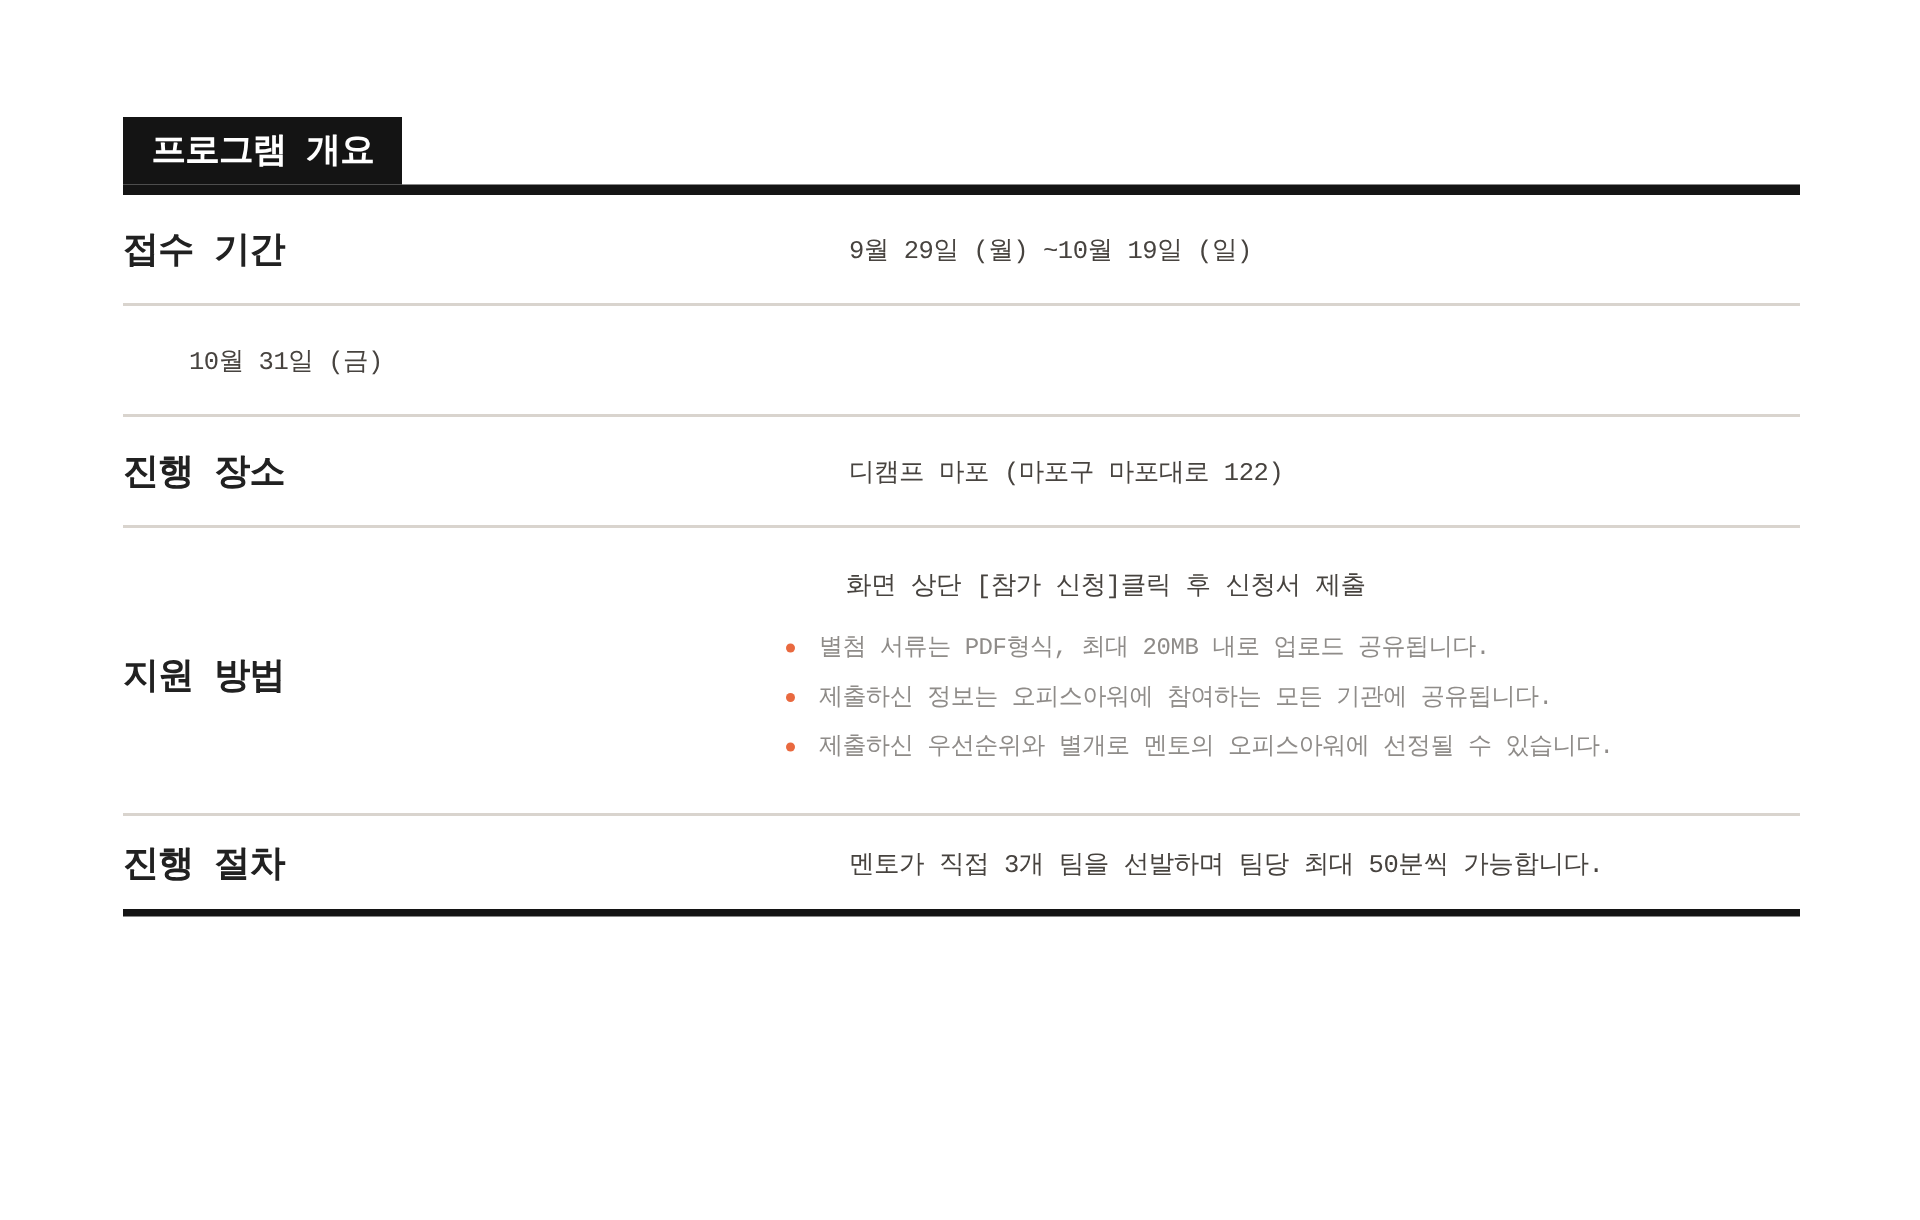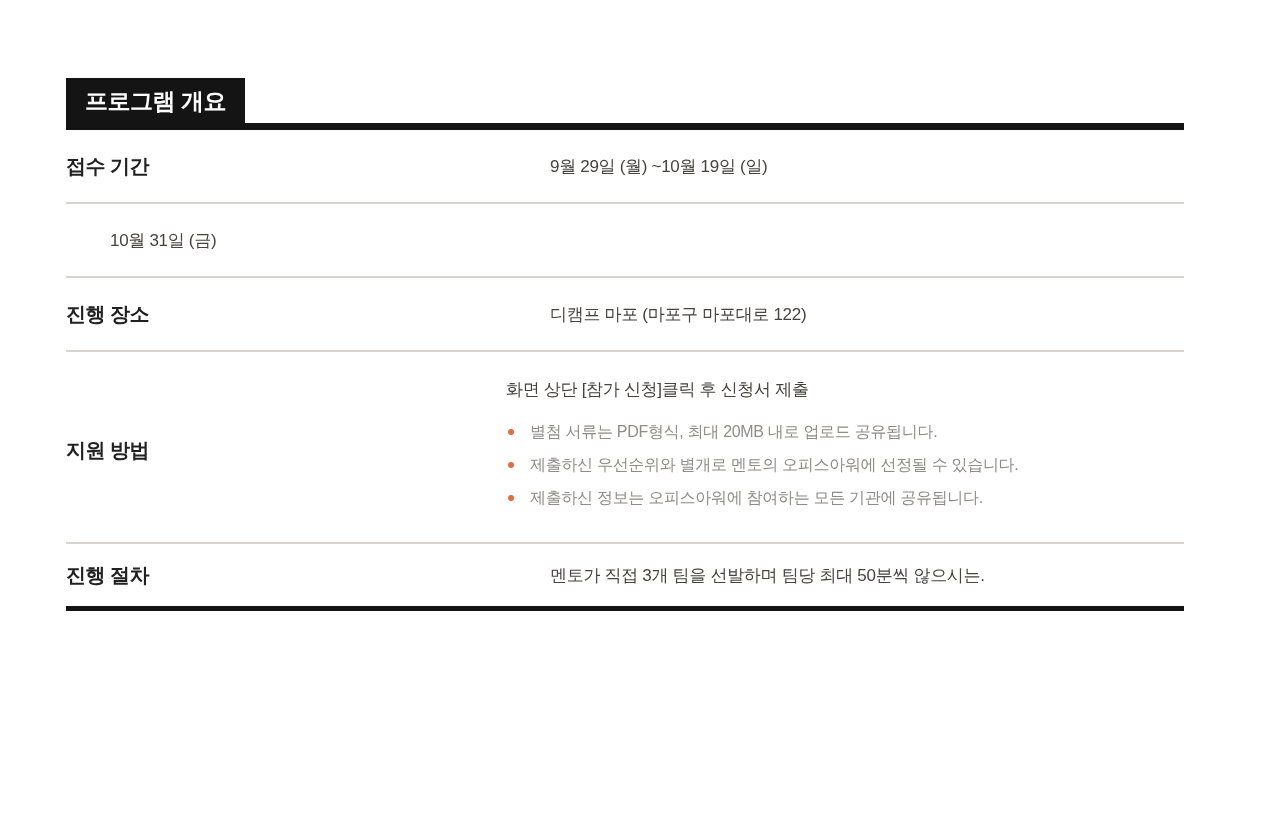--- a/index.html
+++ b/index.html
@@ -8,21 +8,21 @@
     --value:#47433f;
     --muted:#8f8c89;
     --accent:#e9693f;
     --sep:#d9d4ce;
     --bg:#ffffff;
   }
   *{margin:0;padding:0;box-sizing:border-box;}
   html,body{width:1280px;height:813px;background:var(--bg);overflow:hidden;}
   body{font-family:"Liberation Sans","DejaVu Sans",sans-serif;-webkit-font-smoothing:antialiased;}
 
-  .page{position:absolute;left:66px;top:0;width:1118px;}
+  .page{position:absolute;left:82px;top:0;width:1118px;font-family:Liberation Mono, monospace;}
 
   
   .section-header{
     margin-top:78px;
     border-bottom:7px solid var(--ink);
     display:flex;
     align-items:flex-end;
   }
   .section-title-box{
     background:var(--ink);
@@ -41,39 +41,40 @@
     display:flex;
     align-items:center;
     border-bottom:2px solid var(--sep);
   }
   .row.simple{height:74px;}
   .row.tall{padding:26px 0 20px 0;}
   .row.last{height:67px;border-bottom:5px solid var(--ink);}
   .cell-label{
     width:440px;
     flex:0 0 440px;
-    font-size:20px;
+    font-size:24px;
     font-weight:700;
     letter-spacing:-0.5px;
     color:var(--label);
   }
   .cell-value{
     font-size:17px;
     color:var(--value);
     letter-spacing:-0.3px;
     margin-left:44px;
   }
 
   
   .apply-content{flex:1;}
   .apply-headline{
     font-size:17px;
     color:var(--value);
     letter-spacing:-0.3px;
     margin-bottom:22px;
+    margin-left:42px;
   }
   .bullet-list{list-style:none;}
   .bullet-item{
     display:flex;
     align-items:flex-start;
     margin-bottom:15px;
     font-size:16px;
     line-height:18px;
     color:var(--muted);
     letter-spacing:-0.3px;
@@ -129,29 +130,29 @@
       <div class="cell-label">지원 방법</div>
       <div class="apply-content">
         <div class="apply-headline">화면 상단 [참가 신청]클릭 후 신청서 제출</div>
         <ul class="bullet-list">
           <li class="bullet-item">
             <span class="bullet-dot"></span>
             <span>별첨 서류는 PDF형식, 최대 20MB 내로 업로드 공유됩니다.</span>
           </li>
           <li class="bullet-item">
             <span class="bullet-dot"></span>
-            <span>제출하신 우선순위와 별개로 멘토의 오피스아워에 선정될 수 있습니다.</span>
+            <span>제출하신 정보는 오피스아워에 참여하는 모든 기관에 공유됩니다.</span>
           </li>
           <li class="bullet-item">
             <span class="bullet-dot"></span>
-            <span>제출하신 정보는 오피스아워에 참여하는 모든 기관에 공유됩니다.</span>
+            <span>제출하신 우선순위와 별개로 멘토의 오피스아워에 선정될 수 있습니다.</span>
           </li>
         </ul>
       </div>
     </div>
 
     <div class="row last">
       <div class="cell-label">진행 절차</div>
-      <div class="cell-value">멘토가 직접 3개 팀을 선발하며 팀당 최대 50분씩 않으시는.</div>
+      <div class="cell-value">멘토가 직접 3개 팀을 선발하며 팀당 최대 50분씩 가능합니다.</div>
     </div>
 
   </div>
 </div>
 
 </body></html>

